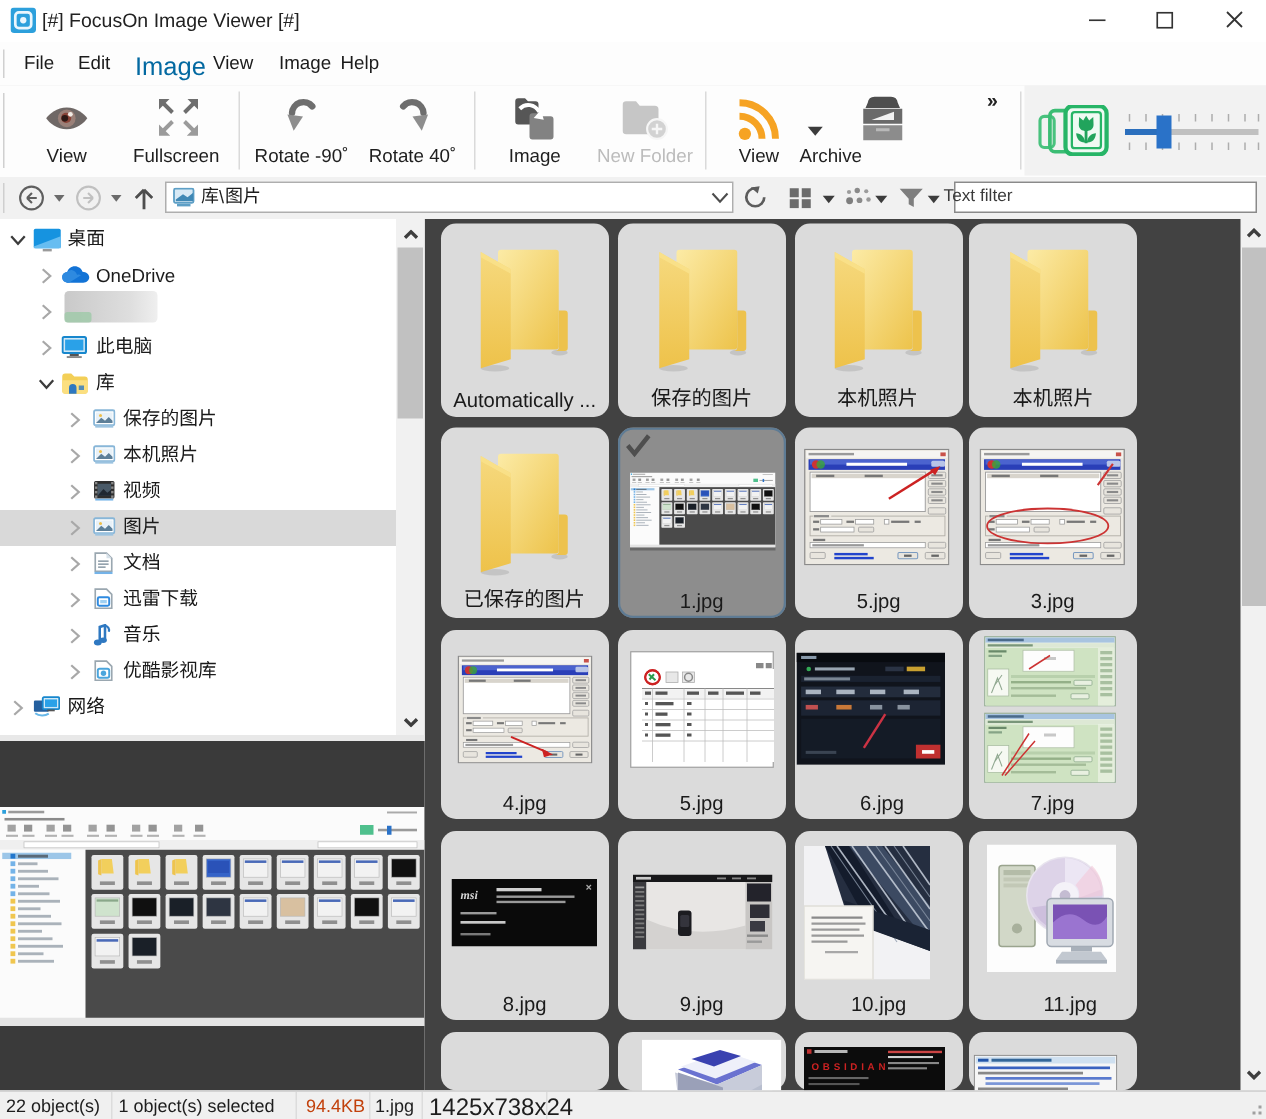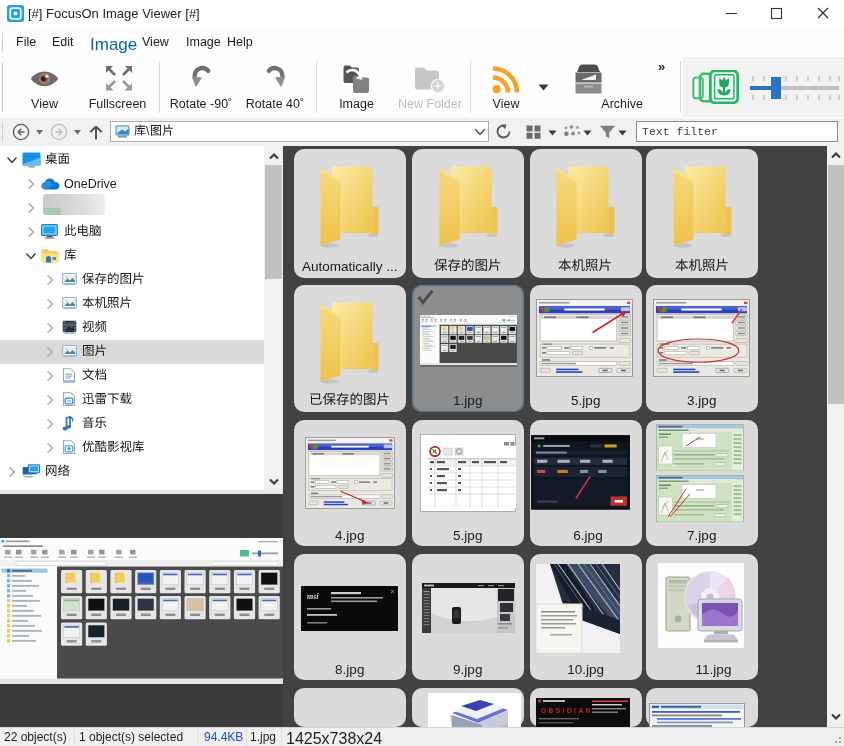--- a/index.html
+++ b/index.html
@@ -33,21 +33,21 @@
 <div style="position:absolute;left:470px;top:61px;width:1px;height:52px;background:#dadada"></div>
 <div style="position:absolute;left:680px;top:61px;width:1px;height:52px;background:#dadada"></div>
 <div style="position:absolute;left:683px;top:57px;width:161px;height:60px;background:#f2f2f2"></div>
 <div style="position:absolute;left:-10.5px;top:97px;width:110px;text-align:center;font-size:12.5px;color:#1e1e1e">View</div>
 <div style="position:absolute;left:62.5px;top:97px;width:110px;text-align:center;font-size:12.5px;color:#1e1e1e">Fullscreen</div>
 <div style="position:absolute;left:146px;top:97px;width:110px;text-align:center;font-size:12.5px;color:#1e1e1e">Rotate -90˚</div>
 <div style="position:absolute;left:220px;top:97px;width:110px;text-align:center;font-size:12.5px;color:#1e1e1e">Rotate 40˚</div>
 <div style="position:absolute;left:301.5px;top:97px;width:110px;text-align:center;font-size:12.5px;color:#1e1e1e">Image</div>
 <div style="position:absolute;left:375px;top:97px;width:110px;text-align:center;font-size:12.5px;color:#bcbcbc">New Folder</div>
 <div style="position:absolute;left:451px;top:97px;width:110px;text-align:center;font-size:12.5px;color:#1e1e1e">View</div>
-<div style="position:absolute;left:533px;top:97px;width:110px;text-align:right;font-size:12.5px;color:#1e1e1e">Archive</div>
+<div style="position:absolute;left:533px;top:97px;width:110px;text-align:left;font-size:12.5px;color:#1e1e1e">Archive</div>
 <svg class="ab" style="left:30px;top:71px" width="29" height="16" viewBox="0 0 29 16">
 <path d="M14.5 0.6 C21 0.6 26.2 4.8 28.2 7.8 C26.2 10.9 21 15.2 14.5 15.2 C8 15.2 2.8 10.9 0.8 7.8 C2.8 4.8 8 0.6 14.5 0.6 Z" fill="#6f6866"></path>
 <circle cx="14.5" cy="7.9" r="5.9" fill="#9a8078"></circle>
 <circle cx="14.1" cy="7.6" r="3.4" fill="#8a4438"></circle>
 <circle cx="13.2" cy="7.9" r="2.2" fill="#2e1a16"></circle>
 <circle cx="16.9" cy="5.2" r="1.6" fill="#f2ece6"></circle>
 </svg>
 <svg class="ab" style="left:106px;top:66px" width="26" height="25" viewBox="0 0 26 25">
 <g transform="translate(9,9)" fill="#6e6e6e">
 <path d="M0,0 L-7,-7 M-7,-7" stroke="#6e6e6e" stroke-width="2.6"></path>
@@ -191,21 +191,21 @@
 <svg class="ab" style="left:583px;top:130px" width="9" height="6" viewBox="0 0 9 6">
     <path d="M0.5 0.5 L8.5 0.5 L4.5 5.5 Z" fill="#3c3c3c"></path>
   </svg>
 <svg class="ab" style="left:599px;top:125px" width="17" height="14" viewBox="0 0 17 14">
 <path d="M0.8 0.8 L16.2 0.8 L10.2 7.5 L10.2 13 L6.8 11.2 L6.8 7.5 Z" fill="#7e7e7e"></path>
 </svg>
 <svg class="ab" style="left:618px;top:130px" width="9" height="6" viewBox="0 0 9 6">
     <path d="M0.5 0.5 L8.5 0.5 L4.5 5.5 Z" fill="#3c3c3c"></path>
   </svg>
 <div style="position:absolute;left:636px;top:121px;width:202px;height:21px;background:#fff;border:1px solid #8a8a8a;box-sizing:border-box"></div>
-<div style="position:absolute;left:642px;top:125px;font-family:Liberation Mono, monospace;font-size:11.5px;color:#3a3a3a">Text filter</div>
+<div style="position:absolute;left:629px;top:125px;font-family:Liberation Sans, sans-serif;font-size:11.5px;color:#3a3a3a">Text filter</div>
 <div style="position:absolute;left:283px;top:146px;width:561px;height:581px;background:#424242"></div>
 <div style="position:absolute;left:0;top:146px;width:283px;height:348px;background:#ffffff"></div>
 <div style="position:absolute;left:0;top:340px;width:264px;height:24px;background:#d9d9d9"></div>
 <svg class="ab" style="left:6px;top:156px" width="12" height="8" viewBox="0 0 12 8">
     <path d="M1.5 1.5 L6 6.5 L10.5 1.5" stroke="#3c3c3c" stroke-width="1.5" fill="none"></path>
   </svg>
 <div style="position:absolute;left:22px;top:152px"><svg width="19" height="16" viewBox="0 0 19 16">
       <rect x="0.5" y="0.5" width="18" height="13" rx="1.2" fill="#1693e0"></rect>
       <path d="M0.5 12.3 L18.5 5.5 L18.5 13.5 L0.5 13.5 Z" fill="#67bdf1"></path>
       <rect x="6.5" y="14" width="6" height="1.6" fill="#9a9a9a"></rect>
@@ -1240,21 +1240,21 @@
 <div style="position:absolute;left:828px;top:165px;width:16px;height:239px;background:#c1c1c1"></div>
 <svg class="ab" style="left:831px;top:152px" width="10" height="7" viewBox="0 0 10 7">
     <path d="M1 5.5 L5 1.5 L9 5.5" stroke="#3e3e3e" stroke-width="2.2" fill="none"></path>
   </svg>
 <svg class="ab" style="left:831px;top:713px" width="10" height="7" viewBox="0 0 10 7">
     <path d="M1 1.5 L5 5.5 L9 1.5" stroke="#3e3e3e" stroke-width="2.2" fill="none"></path>
   </svg>
 <div style="position:absolute;left:0;top:727px;width:844px;height:19px;background:#f0f0f0;border-top:1px solid #d4d4d4;box-sizing:border-box"></div>
 <div style="position:absolute;left:4px;top:730px;font-size:12px;color:#1e1e1e">22 object(s)</div>
 <div style="position:absolute;left:79px;top:730px;font-size:12px;color:#1e1e1e">1 object(s) selected</div>
-<div style="position:absolute;left:204px;top:730px;font-size:12px;color:#1d4ed8">94.4KB</div>
+<div style="position:absolute;left:204px;top:730px;font-size:12px;color:#c2410c">94.4KB</div>
 <div style="position:absolute;left:250px;top:730px;font-size:12px;color:#1e1e1e">1.jpg</div>
 <div style="position:absolute;left:286px;top:730px;font-size:16px;color:#1e1e1e">1425x738x24</div>
 <div style="position:absolute;left:74px;top:728px;width:1px;height:18px;background:#dcdcdc"></div>
 <div style="position:absolute;left:196.5px;top:728px;width:1px;height:18px;background:#dcdcdc"></div>
 <div style="position:absolute;left:246px;top:728px;width:1px;height:18px;background:#dcdcdc"></div>
 <div style="position:absolute;left:280.5px;top:728px;width:1px;height:18px;background:#dcdcdc"></div>
 <div style="position:absolute;left:364px;top:728px;width:1px;height:18px;background:#dcdcdc"></div>
 <svg class="ab" style="left:832px;top:734px" width="10" height="10" viewBox="0 0 10 10">
 <g fill="#a0a0a0">
       <rect x="7" y="7" width="2" height="2"></rect>

